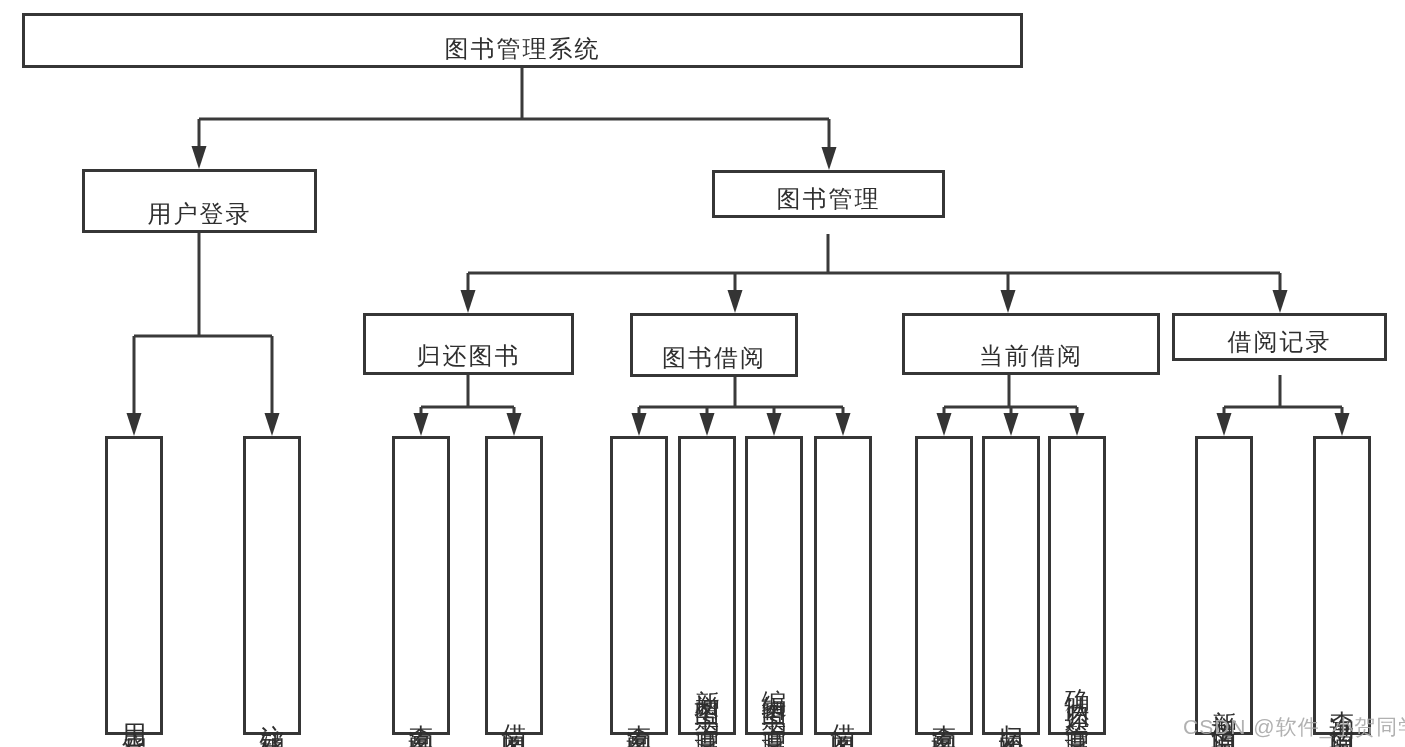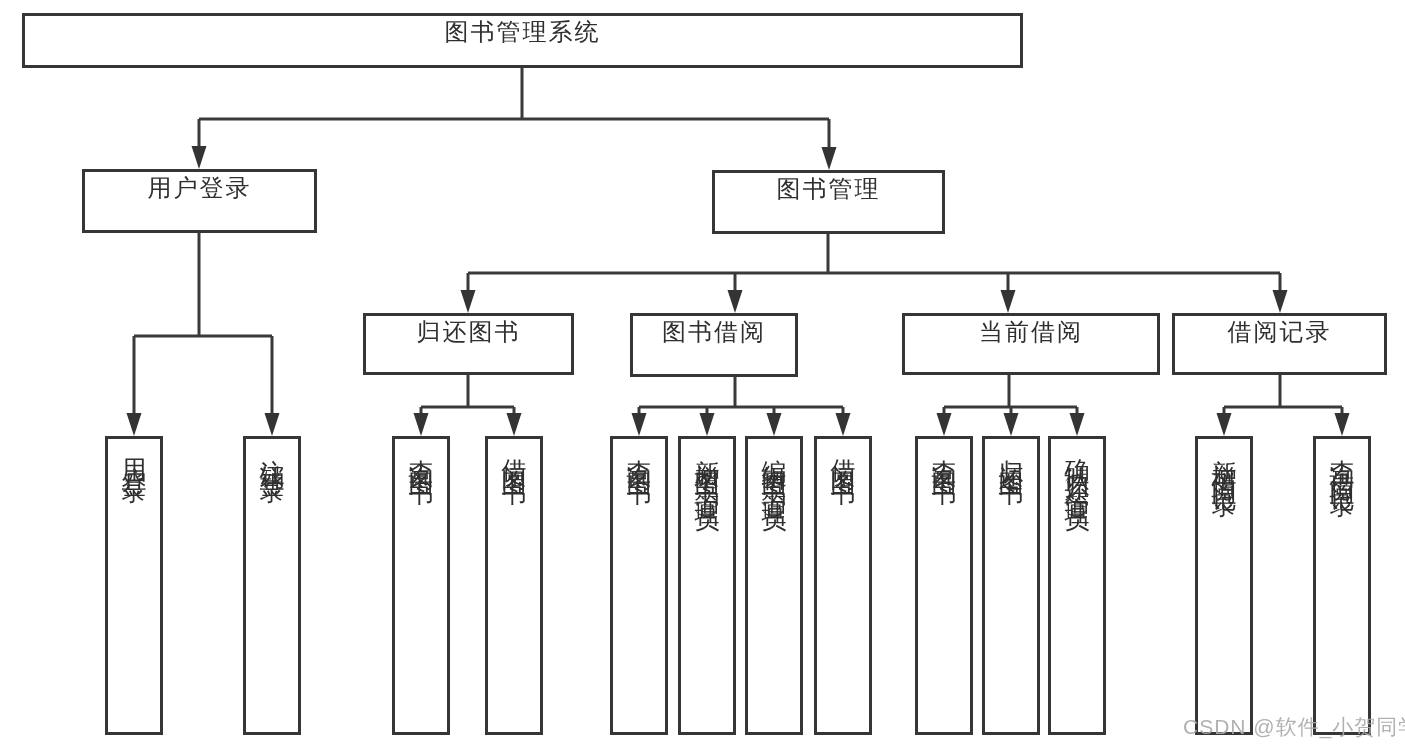--- a/index.html
+++ b/index.html
@@ -30,21 +30,21 @@
   .wires polygon {
     fill: #343434;
     stroke: none;
   }
   .box {
     position: absolute;
     box-sizing: border-box;
     border: 3px solid #363636;
     background: #ffffff;
     display: flex;
-    align-items: flex-start;
+    align-items: flex-end;
     justify-content: center;
     z-index: 2;
   }
   .hlabel {
     font-size: 24px;
     letter-spacing: 2px;
     white-space: nowrap;
   }
   .leaf {
     top: 436px;
@@ -108,34 +108,34 @@
     </g>
   </svg>
 
   <div class="box" style="left:22px; top:13px; width:1001px; height:55px;">
     <span class="hlabel">图书管理系统</span>
   </div>
 
   <div class="box" style="left:82px; top:169px; width:235px; height:64px;">
     <span class="hlabel">用户登录</span>
   </div>
-  <div class="box" style="left:712px; top:170px; width:233px; height:64px;">
+  <div class="box" style="left:712px; top:170px; width:233px; height:48px;">
     <span class="hlabel">图书管理</span>
   </div>
 
   <div class="box" style="left:363px; top:313px; width:211px; height:62px;">
     <span class="hlabel">归还图书</span>
   </div>
   <div class="box" style="left:630px; top:313px; width:168px; height:64px;">
     <span class="hlabel">图书借阅</span>
   </div>
   <div class="box" style="left:902px; top:313px; width:258px; height:62px;">
     <span class="hlabel">当前借阅</span>
   </div>
-  <div class="box" style="left:1172px; top:313px; width:215px; height:62px;">
+  <div class="box" style="left:1172px; top:313px; width:215px; height:48px;">
     <span class="hlabel">借阅记录</span>
   </div>
 
   <div class="box leaf" style="left:105px;">
     <span class="vtext">用户登录</span>
   </div>
   <div class="box leaf" style="left:243px;">
     <span class="vtext">注销登录</span>
   </div>
 

